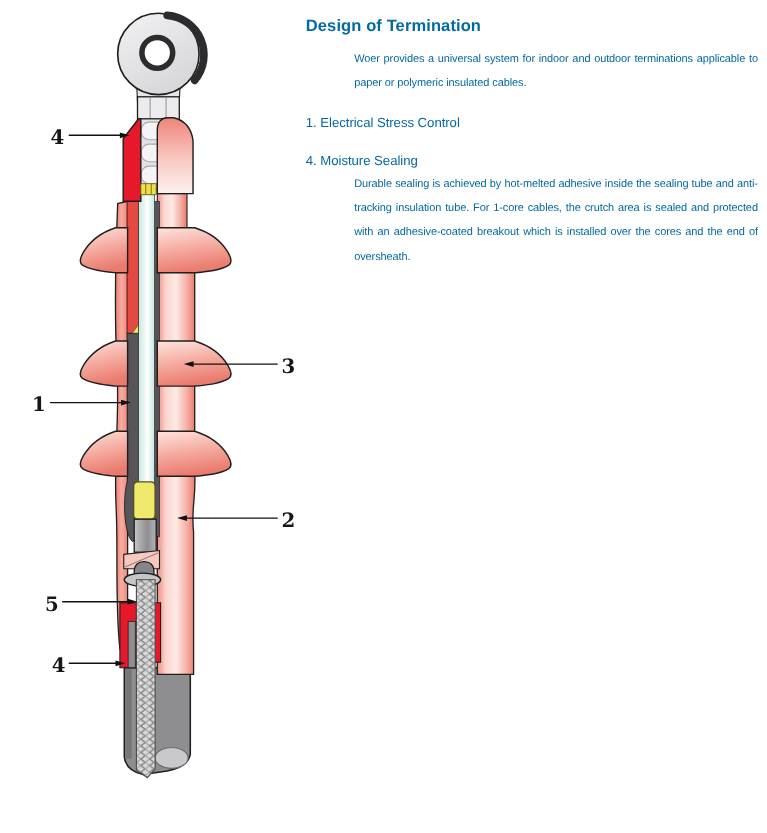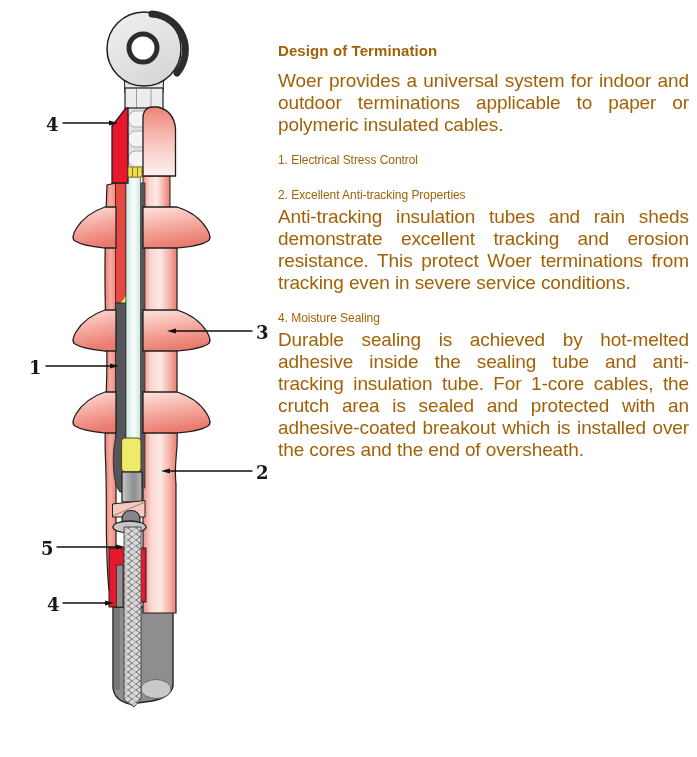--- a/index.html
+++ b/index.html
@@ -1,21 +1,21 @@
 <!DOCTYPE html>
 <html><head>
 <meta charset="utf-8">
 <style>
   html,body { margin:0; padding:0; background:#ffffff; }
   body { width:697px; height:757px; font-family:"Liberation Sans", sans-serif; }
   .stage { position:relative; width:697px; height:757px; background:#fff; overflow:hidden; }
   .diagram { position:absolute; left:0; top:0; }
-  .text-col { position:absolute; left:278px; top:40px; width:411px; color:#a16207; }
+  .text-col { position:absolute; left:278px; top:13px; width:411px; color:#0369a1; }
   .title { font-size:15px; font-weight:700; letter-spacing:0.1px; line-height:22px; margin:0 0 8px 0; }
-  .intro, .sec-body { font-size:19px; line-height:22px; text-align:justify; letter-spacing:-0.1px; }
+  .intro, .sec-body { font-size:10px; line-height:22px; text-align:justify; letter-spacing:-0.1px;margin-left:44px; }
   .section { margin-top:13px; }
   .sec-heading { font-size:12px; line-height:22px; letter-spacing:-0.05px; }
   .callout-num { font-family:"DejaVu Serif", serif; font-weight:bold; font-size:18px; fill:#161616; }
 </style>
 </head>
 <body>
 
 <div class="stage">
 
   <svg class="diagram" width="270" height="757" viewBox="0 0 270 757" xmlns="http://www.w3.org/2000/svg">
@@ -184,24 +184,20 @@
   </svg>
 
   <div class="text-col">
     <div class="title">Design of Termination</div>
     <div class="intro">Woer provides a universal system for indoor and outdoor terminations applicable to paper or polymeric insulated cables.</div>
 
     <div class="section">
       <div class="sec-heading">1. Electrical Stress Control</div>
     </div>
 
-    <div class="section">
-      <div class="sec-heading">2. Excellent Anti-tracking Properties</div>
-      <div class="sec-body">Anti-tracking insulation tubes and rain sheds demonstrate excellent tracking and erosion resistance.  This protect  Woer terminations from tracking even in severe service conditions.</div>
-    </div>
 
 
     <div class="section">
       <div class="sec-heading">4. Moisture Sealing</div>
       <div class="sec-body">Durable sealing is achieved by hot-melted adhesive  inside the sealing tube and anti-tracking insulation tube. For 1-core cables, the crutch area is sealed and protected with an adhesive-coated breakout which is installed over the cores and the end of oversheath.</div>
     </div>
 
     <div class="section">
     </div>
   </div>

